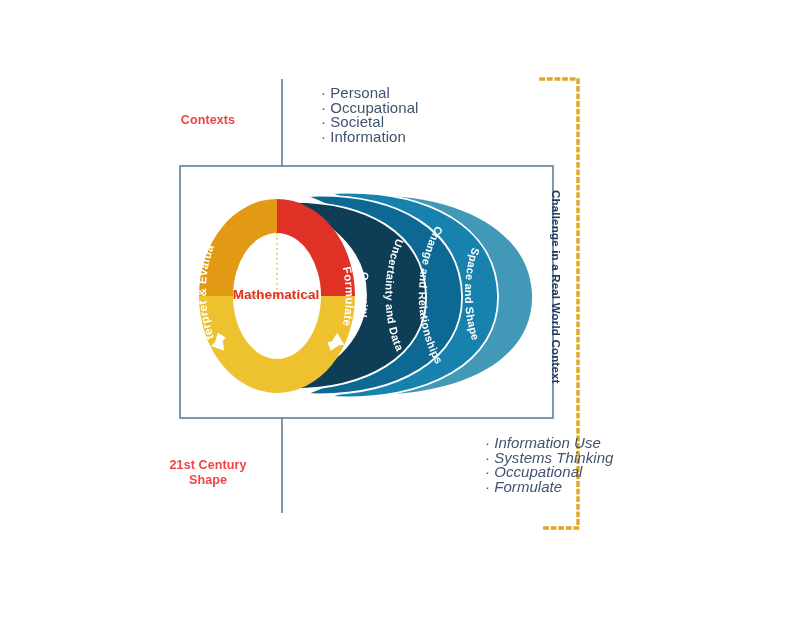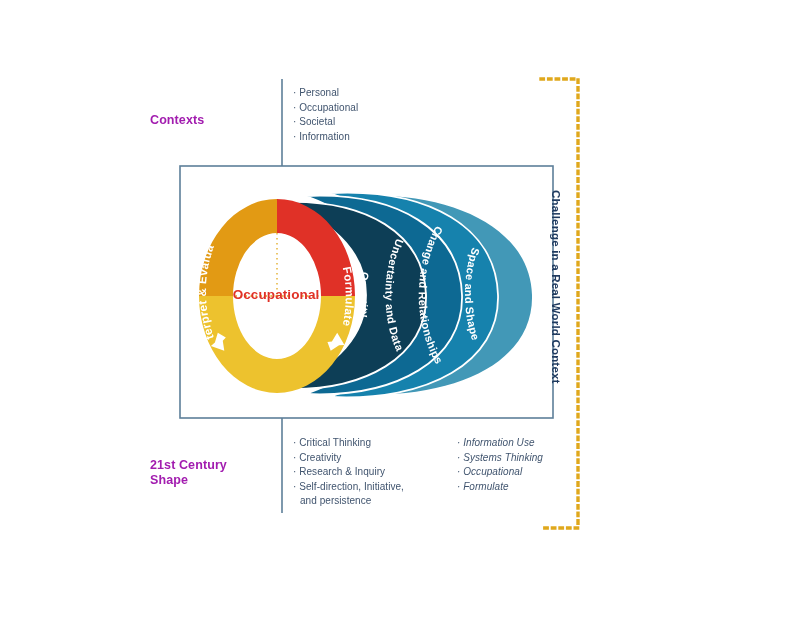--- a/index.html
+++ b/index.html
@@ -27,36 +27,37 @@
     position: absolute;
     left: 0;
     top: 0;
     width: 800px;
     height: 617px;
   }
 
   
   .side-label {
     position: absolute;
-    text-align: left;
+    text-align: center;
     font-weight: bold;
     font-size: 12.5px;
     line-height: 15px;
-    color: #a21caf;
+    color: #ef4444;
     letter-spacing: .1px;
   }
   #contexts-label { left: 150px; top: 113px; width: 116px; }
   #skills-label   { left: 150px; top: 458px; width: 116px; }
 
   .bullet-list {
     position: absolute;
-    font-size: 10px;
+    font-size: 15px;
     line-height: 14.6px;
     color: #40546e;
     letter-spacing: .05px;
+    margin-left: 28px;
   }
   .bullet-list div { white-space: nowrap; }
   .bullet-list .cont { padding-left: 7px; }
   #contexts-list { left: 293px; top: 86px; }
   #skills-list-a { left: 293px; top: 436px; }
   #skills-list-b { left: 457px; top: 436px; font-style: italic; }
 
   #challenge-label {
     position: absolute;
     left: 562px;
@@ -193,44 +194,37 @@
       <text class="arc-label" font-size="11">
         <textPath href="#p-change" startOffset="50%" text-anchor="middle">Change and Relationships</textPath>
       </text>
       <text class="arc-label" font-size="11">
         <textPath href="#p-space" startOffset="50%" text-anchor="middle">Space and Shape</textPath>
       </text>
     </g>
   </svg>
 
   <div id="centre-text" style="color: rgb(224, 49, 39);">
-    <div>Occupational</div>
+    <div>Mathematical</div>
   </div>
 
   <div class="side-label" id="contexts-label">Contexts</div>
 
   <div class="bullet-list" id="contexts-list">
     <div>· Personal</div>
     <div>· Occupational</div>
     <div>· Societal</div>
     <div>· Information</div>
   </div>
 
   <div class="side-label" id="skills-label">
     <div>21st Century</div>
     <div>Shape</div>
   </div>
 
-  <div class="bullet-list" id="skills-list-a">
-    <div>· Critical Thinking</div>
-    <div>· Creativity</div>
-    <div>· Research &amp; Inquiry</div>
-    <div>· Self-direction, Initiative,</div>
-    <div class="cont">and persistence</div>
-  </div>
 
   <div class="bullet-list" id="skills-list-b">
     <div>· Information Use</div>
     <div>· Systems Thinking</div>
     <div>· Occupational</div>
     <div>· Formulate</div>
   </div>
 
   <div id="challenge-label">Challenge in a Real World Context</div>
 

